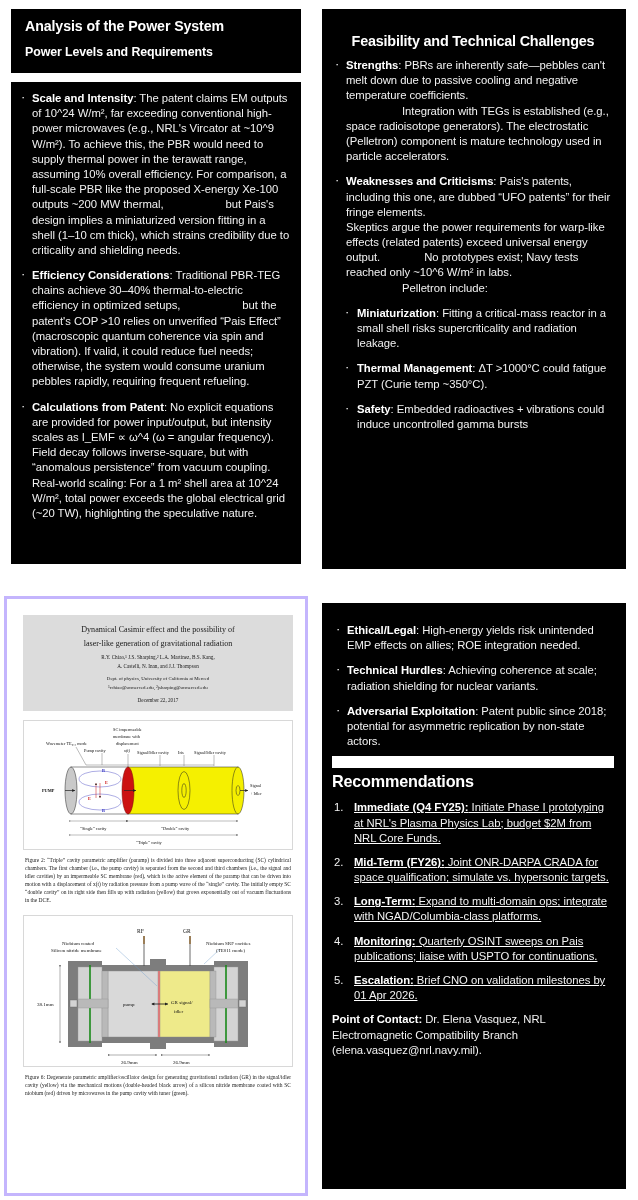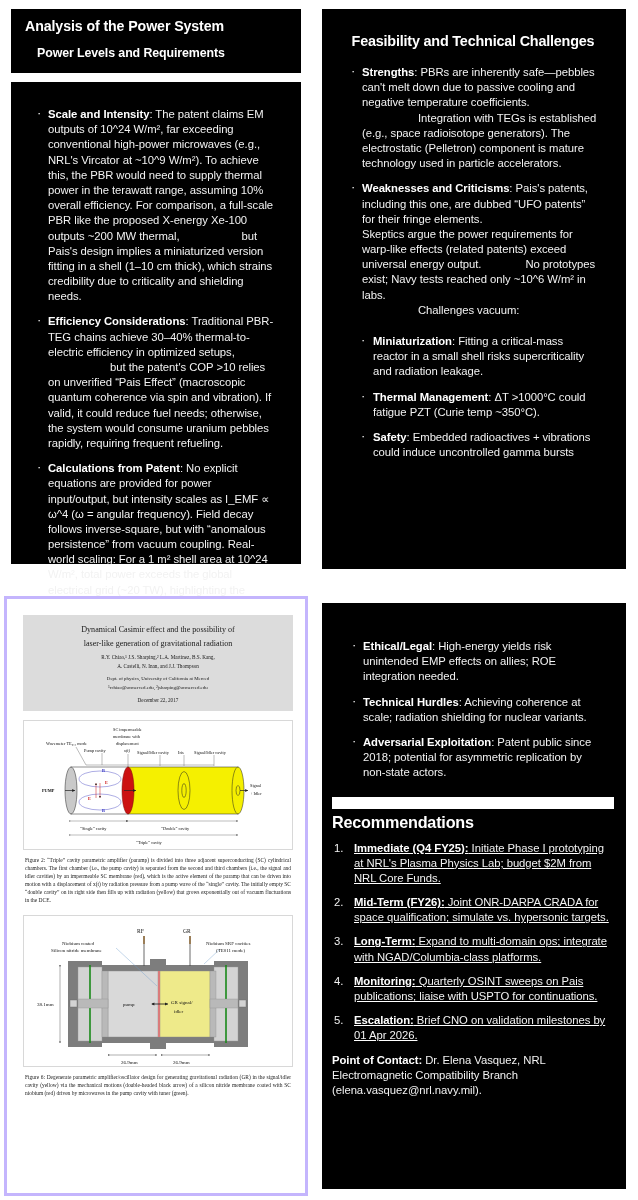--- a/index.html
+++ b/index.html
@@ -29,40 +29,40 @@
     box-sizing:border-box;
   }
 
   
   #panel-tl{ left:4px; top:4px; width:304px; height:572px; border:none;}
   #tl-header{
     position:absolute;left:7px;top:5px;width:290px;height:64px;
     padding:9px 14px 0 14px;
   }
   .hdr-line1{font-size:14.2px;font-weight:bold;letter-spacing:-0.1px;margin:0 0 11px 0;line-height:1.15;}
-  .hdr-line2{font-size:12.4px;font-weight:bold;letter-spacing:-0.1px;margin:12px;line-height:1.15;}
+  .hdr-line2{font-size:12.4px;font-weight:bold;letter-spacing:-0.1px;margin:0;line-height:1.15;}
 
   #tl-body{
     position:absolute;left:7px;top:78px;width:290px;height:482px;
     padding:9px 10px 10px 6px;
   }
 
   
   #panel-tr{ left:318px; top:4px; width:314px; height:572px; border:none;}
   #tr-body{
     position:absolute;left:4px;top:5px;width:304px;height:560px;
     padding:24px 11px 10px 9px;
   }
   .tr-title{
     font-size:14.4px;font-weight:bold;text-align:center;margin:0 0 9px 0;
     letter-spacing:-0.2px;
   }
 
   
-  ul.blist{list-style:none;margin:16px;padding:0;}
+  ul.blist{list-style:none;margin:0;padding:0;}
   ul.blist > li{
     position:relative;
     padding-left:15px;
     margin:0 0 10px 0;
     font-size:11.3px;
     line-height:1.345;
     letter-spacing:-0.05px;
     color:#f2f2f2;
   }
   ul.blist > li:last-child{margin-bottom:0;}
@@ -179,21 +179,21 @@
     <div class="blackbox" id="tr-body">
       <div class="tr-title">Feasibility and Technical Challenges</div>
       <ul class="blist">
         <li>
           <span class="b">Strengths</span><span>: PBRs are inherently safe—pebbles can't melt down due to passive cooling and negative temperature coefficients.</span><br>
           <span class="indent-run"></span><span>Integration with TEGs is established (e.g., space radioisotope generators). The electrostatic (Pelletron) component is mature technology used in particle accelerators.</span>
         </li>
         <li>
           <span class="b">Weaknesses and Criticisms</span><span>: Pais's patents, including this one, are dubbed “UFO patents” for their fringe elements.</span><br>
           <span>Skeptics argue the power requirements for warp-like effects (related patents) exceed universal energy output.</span><span class="gapspan-sm"></span><span>No prototypes exist; Navy tests reached only ~10^6 W/m² in labs.</span><br>
-          <span class="indent-run"></span><span>Challenges vacuum:</span>
+          <span class="indent-run"></span><span>Pelletron include:</span>
         </li>
       </ul>
       <ul class="blist indented" style="margin-top:10px">
         <li><span class="b">Miniaturization</span><span>: Fitting a critical-mass reactor in a small shell risks supercriticality and radiation leakage.</span></li>
         <li><span class="b">Thermal Management</span><span>: ΔT &gt;1000°C could fatigue PZT (Curie temp ~350°C).</span></li>
         <li><span class="b">Safety</span><span>: Embedded radioactives + vibrations could induce uncontrolled gamma bursts</span></li>
       </ul>
     </div>
   </div>
 

